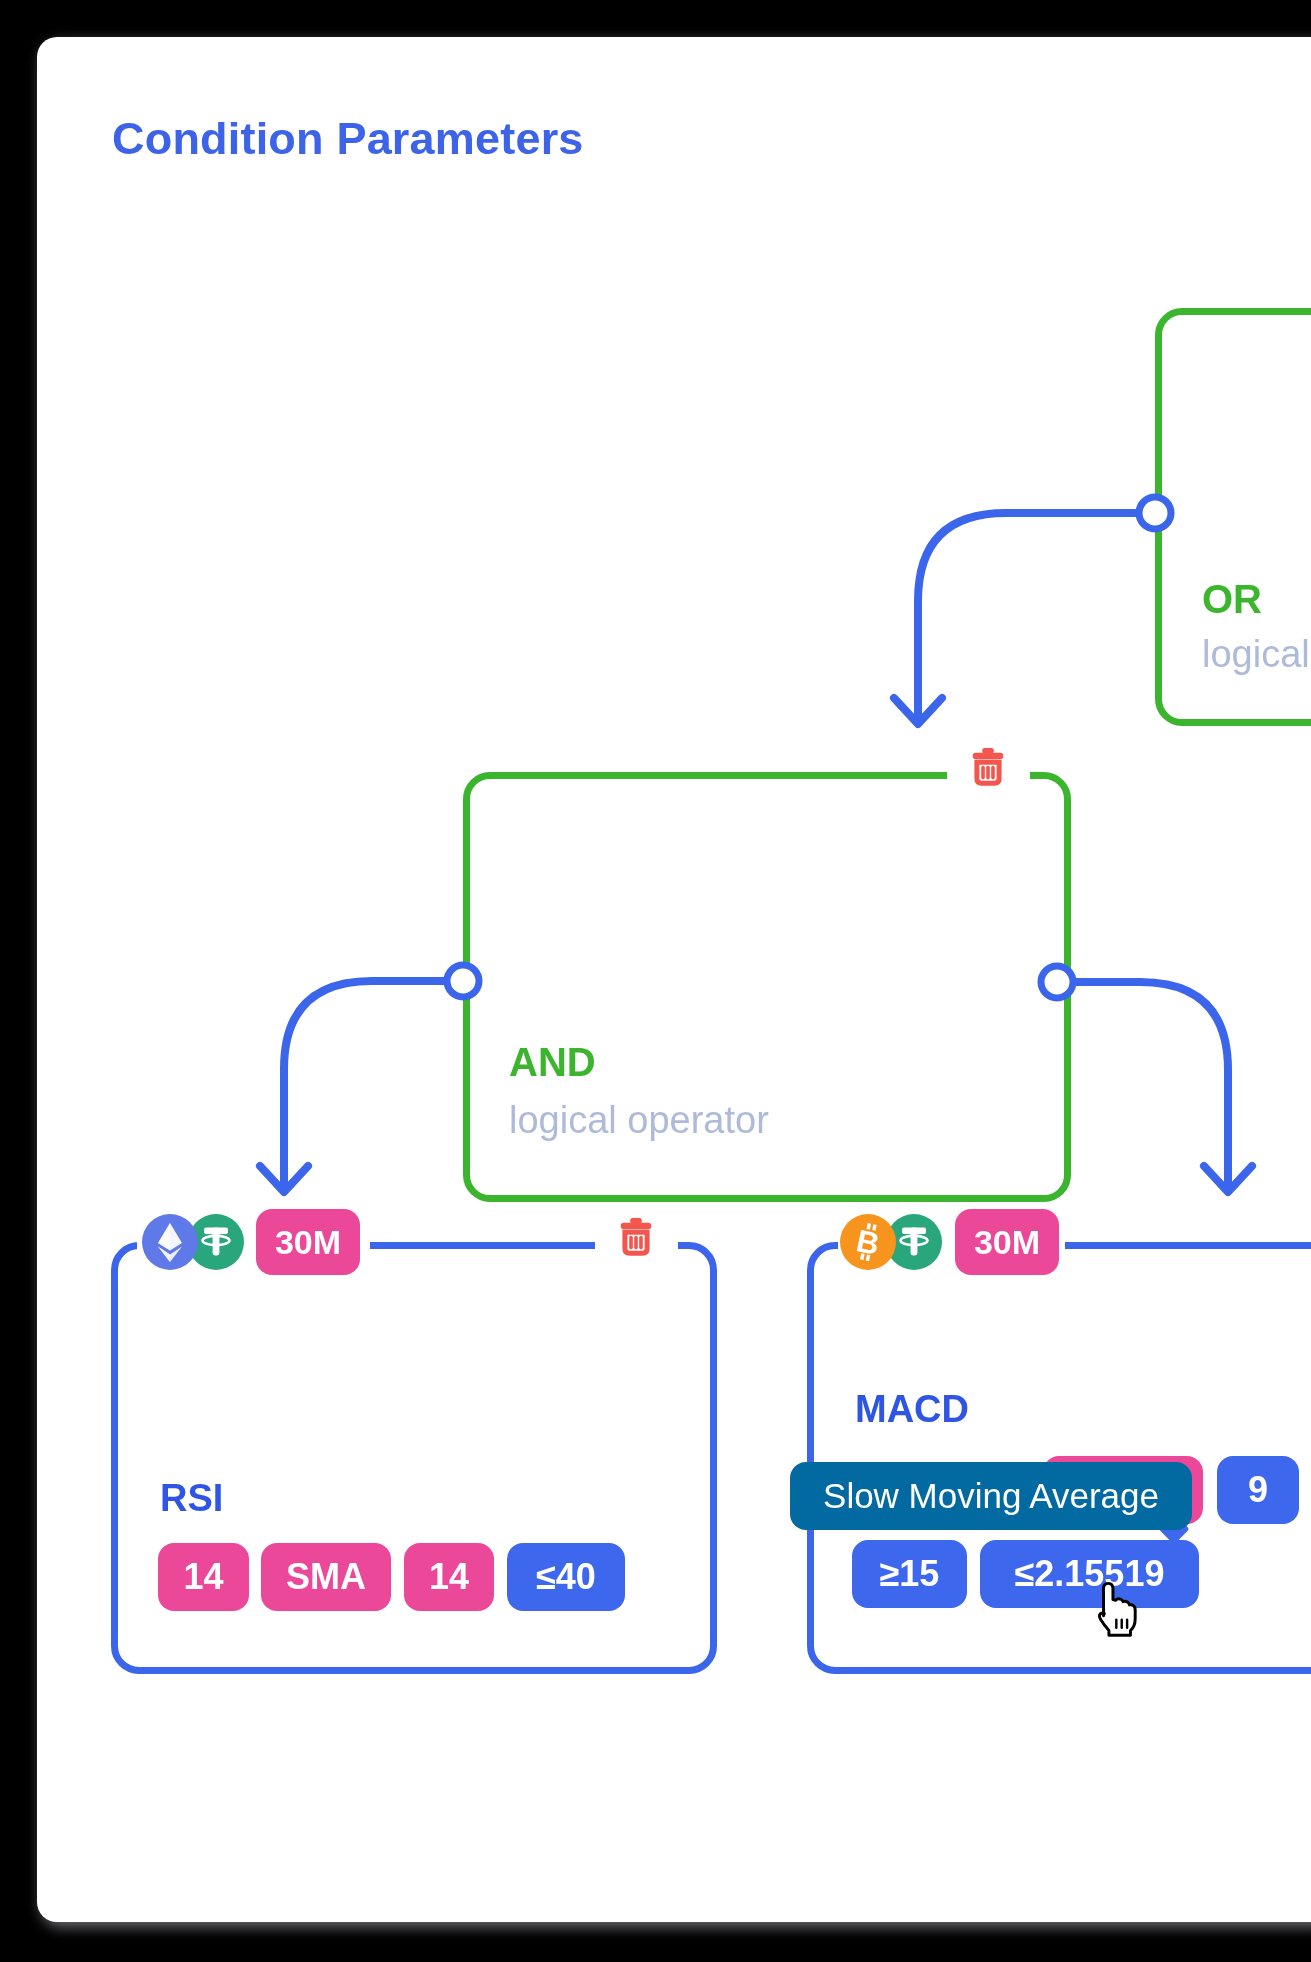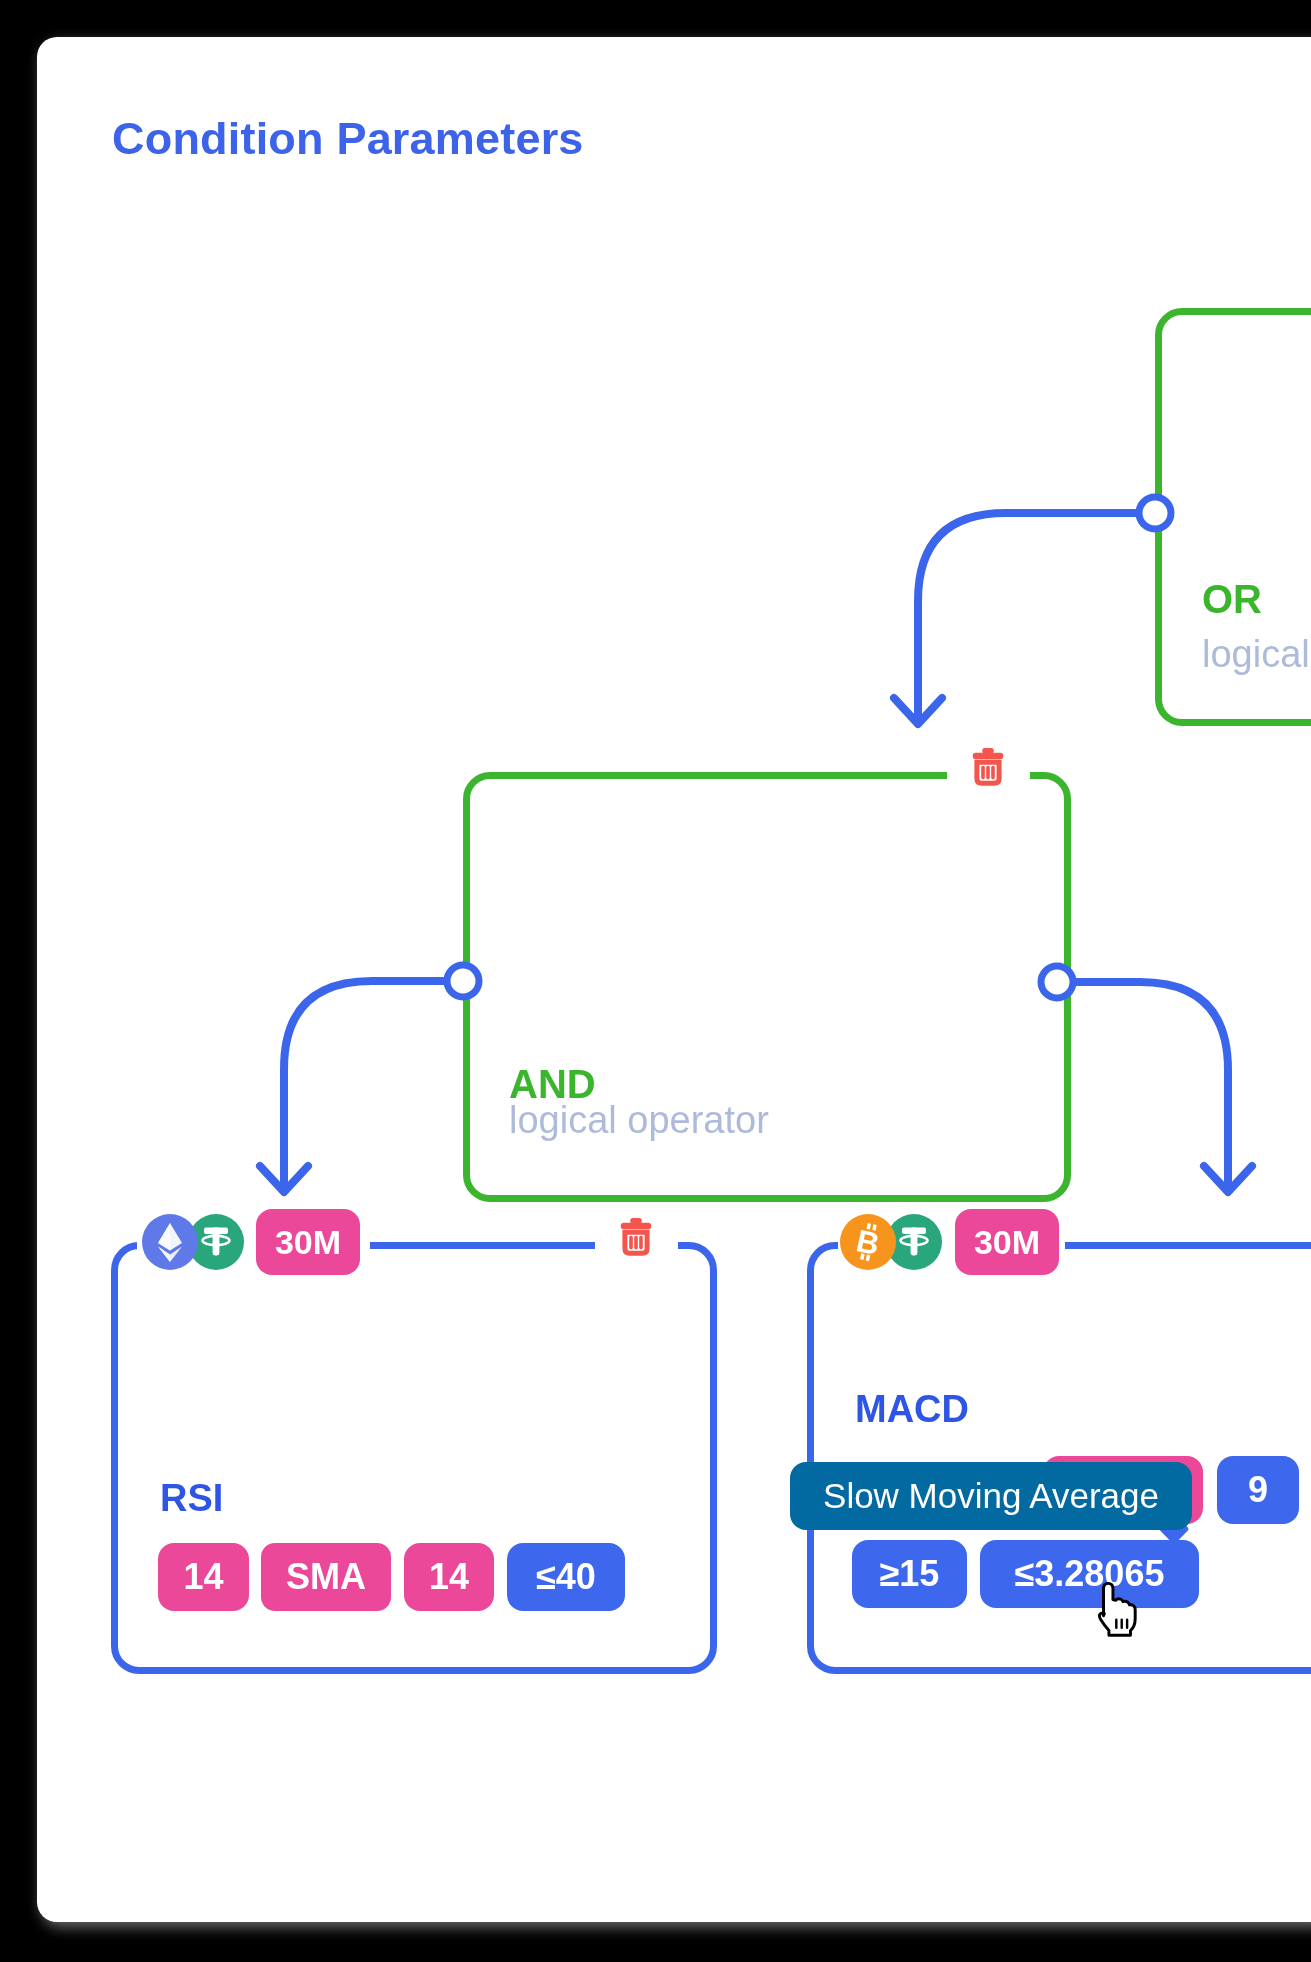--- a/index.html
+++ b/index.html
@@ -66,21 +66,21 @@
   <svg class="trash" style="left:928px;top:708px;" viewBox="0 0 24 24">
     <rect x="9" y="1.5" width="6" height="3" rx="1.2" fill="#F4564E"></rect>
     <rect x="4" y="4" width="16" height="3.4" rx="1.7" fill="#F4564E"></rect>
     <path d="M6.2 9 H17.8 V17.5 Q17.8 20 15.3 20 H8.7 Q6.2 20 6.2 17.5 Z" fill="none" stroke="#F4564E" stroke-width="2.6"></path>
     <g stroke="#F4564E" stroke-width="1.9" stroke-linecap="round">
       <line x1="9.4" y1="11.8" x2="9.4" y2="17"></line>
           <line x1="12" y1="11.8" x2="12" y2="17"></line>
           <line x1="14.6" y1="11.8" x2="14.6" y2="17"></line>
     </g>
   </svg>
-  <div class="op-label" style="left:472px;top:1003px;margin-top:22px;">AND</div>
+  <div class="op-label" style="left:472px;top:1003px;">AND</div>
   <div class="op-sub" style="left:472px;top:1062px;">logical operator</div>
 
   <div class="box blue" style="left:74px;top:1205px;width:592px;height:418px;"></div>
   <div class="mask" style="left:100px;top:1196px;width:233px;height:18px;"></div>
   <div class="mask" style="left:558px;top:1196px;width:83px;height:18px;"></div>
 
   <svg class="coin under" style="left:151px;top:1177px;" viewBox="0 0 56 56">
     <circle cx="28" cy="28" r="28" fill="#2AA67C"></circle>
     <g fill="#fff">
       <rect x="16" y="13.5" width="24" height="6.5" rx="2"></rect>
@@ -101,21 +101,21 @@
     <rect x="4" y="4" width="16" height="3.4" rx="1.7" fill="#F4564E"></rect>
     <path d="M6.2 9 H17.8 V17.5 Q17.8 20 15.3 20 H8.7 Q6.2 20 6.2 17.5 Z" fill="none" stroke="#F4564E" stroke-width="2.6"></path>
     <g stroke="#F4564E" stroke-width="1.9" stroke-linecap="round">
       <line x1="9.4" y1="11.8" x2="9.4" y2="17"></line>
           <line x1="12" y1="11.8" x2="12" y2="17"></line>
           <line x1="14.6" y1="11.8" x2="14.6" y2="17"></line>
     </g>
   </svg>
   <div class="ind-label" style="left:123px;top:1440px;text-align:center;">RSI</div>
   <div class="chip gray row" style="left:121px;top:1506px;width:91px;">14</div>
-  <div class="chip gray row" style="left:224px;top:1506px;width:130px;border-radius:14px;">SMA</div>
+  <div class="chip gray row" style="left:224px;top:1506px;width:130px;">SMA</div>
   <div class="chip gray row" style="left:367px;top:1506px;width:90px;">14</div>
   <div class="chip blue row" style="left:470px;top:1506px;width:118px;">≤40</div>
 
   <div class="box blue" style="left:770px;top:1205px;width:594px;height:418px;"></div>
   <div class="mask" style="left:801px;top:1196px;width:227px;height:18px;"></div>
 
   <svg class="coin under" style="left:849px;top:1177px;" viewBox="0 0 56 56">
     <circle cx="28" cy="28" r="28" fill="#2AA67C"></circle>
     <g fill="#fff">
       <rect x="16" y="13.5" width="24" height="6.5" rx="2"></rect>
@@ -136,21 +136,21 @@
   <div class="chip gray tf" style="left:918px;top:1172px;">30M</div>
   <div class="ind-label" style="left:818px;top:1351px;">MACD</div>
 
   <div class="chip gray row" style="left:1006px;top:1419px;width:160px;"></div>
   <div class="chip blue row" style="left:1180px;top:1419px;width:82px;">9</div>
 
   <div class="tip-pointer"></div>
   <div class="tooltip">Slow Moving Average</div>
 
   <div class="chip blue row" style="left:815px;top:1503px;width:115px;">≥15</div>
-  <div class="chip blue row" style="left:943px;top:1503px;width:219px;">≤3.28065</div>
+  <div class="chip blue row" style="left:943px;top:1503px;width:219px;">≤2.15519</div>
 
   <svg class="cursor" width="54" height="62" viewBox="0 0 40 46">
     <path d="M10 28 L10 8 Q10 4 13.5 4 Q17 4 17 8 L17 16 L19 16.5
              Q20.5 14.8 22.5 15.6 Q24 16.3 24.5 17.6
              Q26 16.9 27.5 17.7 Q29 18.5 29.3 19.9
              Q31 19.5 32.2 20.5 Q33.5 21.6 33.5 23.5
              L33.5 30 Q33.5 36 30 39 L30 42.5 L14 42.5 L14 39
              Q10.5 35 8 31 Q6.2 28 7.6 26.6 Q9 25.3 10.6 26.4 Z" fill="#fff" stroke="#000" stroke-width="2.2" stroke-linejoin="round"></path>
     <g stroke="#000" stroke-width="1.8" stroke-linecap="round">
       <line x1="19.5" y1="31" x2="19.5" y2="37"></line>

